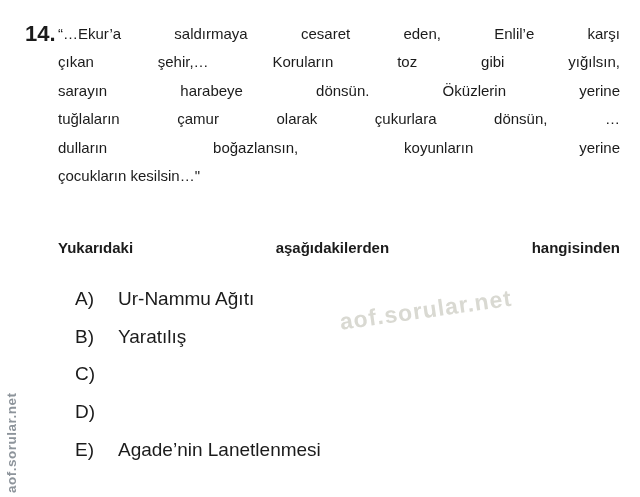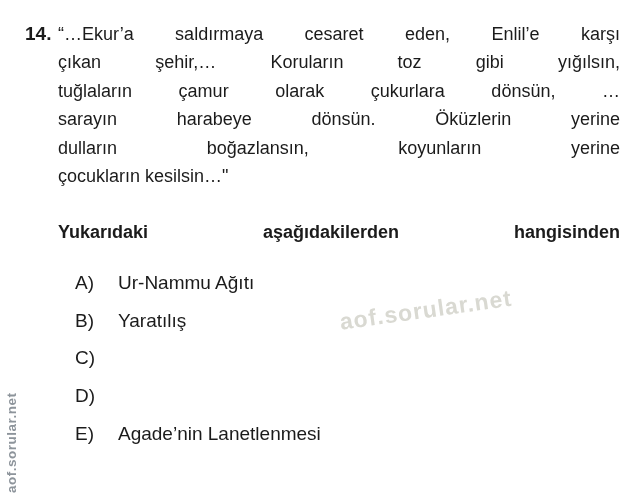--- a/index.html
+++ b/index.html
@@ -16,35 +16,35 @@
     position: absolute;
     left: 25px;
     top: 20px;
     display: flex;
     z-index: 2;
   }
   .qnum {
     width: 33px;
     flex: 0 0 33px;
     font-weight: bold;
-    font-size: 19px;
+    font-size: 22px;
     line-height: 28.4px;
   }
   .qbody { width: 562px; }
   .qline {
-    font-size: 18px;
+    font-size: 15px;
     line-height: 28.4px;
   }
   .jline {
     text-align: justify;
     -moz-text-align-last: justify;
     text-align-last: justify;
   }
   .stem {
-    margin-top: 28px;
+    margin-top: 44px;
     font-weight: bold;
   }
   .options {
     margin-top: 22px;
     padding-left: 17px;
   }
   .opt {
     display: flex;
     font-size: 19px;
     line-height: 28.4px;
@@ -84,22 +84,22 @@
   <div class="wm-center" style="color: rgb(217, 217, 210);">aof.sorular.net</div>
   <div class="wm-left" style="color: rgb(141, 148, 155);">aof.sorular.net</div>
 
   <div class="question">
     <div class="qnum">14.</div>
     <div class="qbody">
 
       <div class="quote">
         <div class="qline jline">“…Ekur’a saldırmaya cesaret eden, Enlil’e karşı</div>
         <div class="qline jline">çıkan şehir,… Koruların toz gibi yığılsın,</div>
+        <div class="qline jline">sarayın harabeye dönsün. Öküzlerin yerine</div>
         <div class="qline jline">tuğlaların çamur olarak çukurlara dönsün, …</div>
-        <div class="qline jline">sarayın harabeye dönsün. Öküzlerin yerine</div>
         <div class="qline jline">dulların boğazlansın, koyunların yerine</div>
         <div class="qline">çocukların kesilsin…"</div>
       </div>
 
       <div class="stem">
         <div class="qline jline">Yukarıdaki aşağıdakilerden hangisinden</div>
       </div>
 
       <div class="options">
         <div class="opt">

